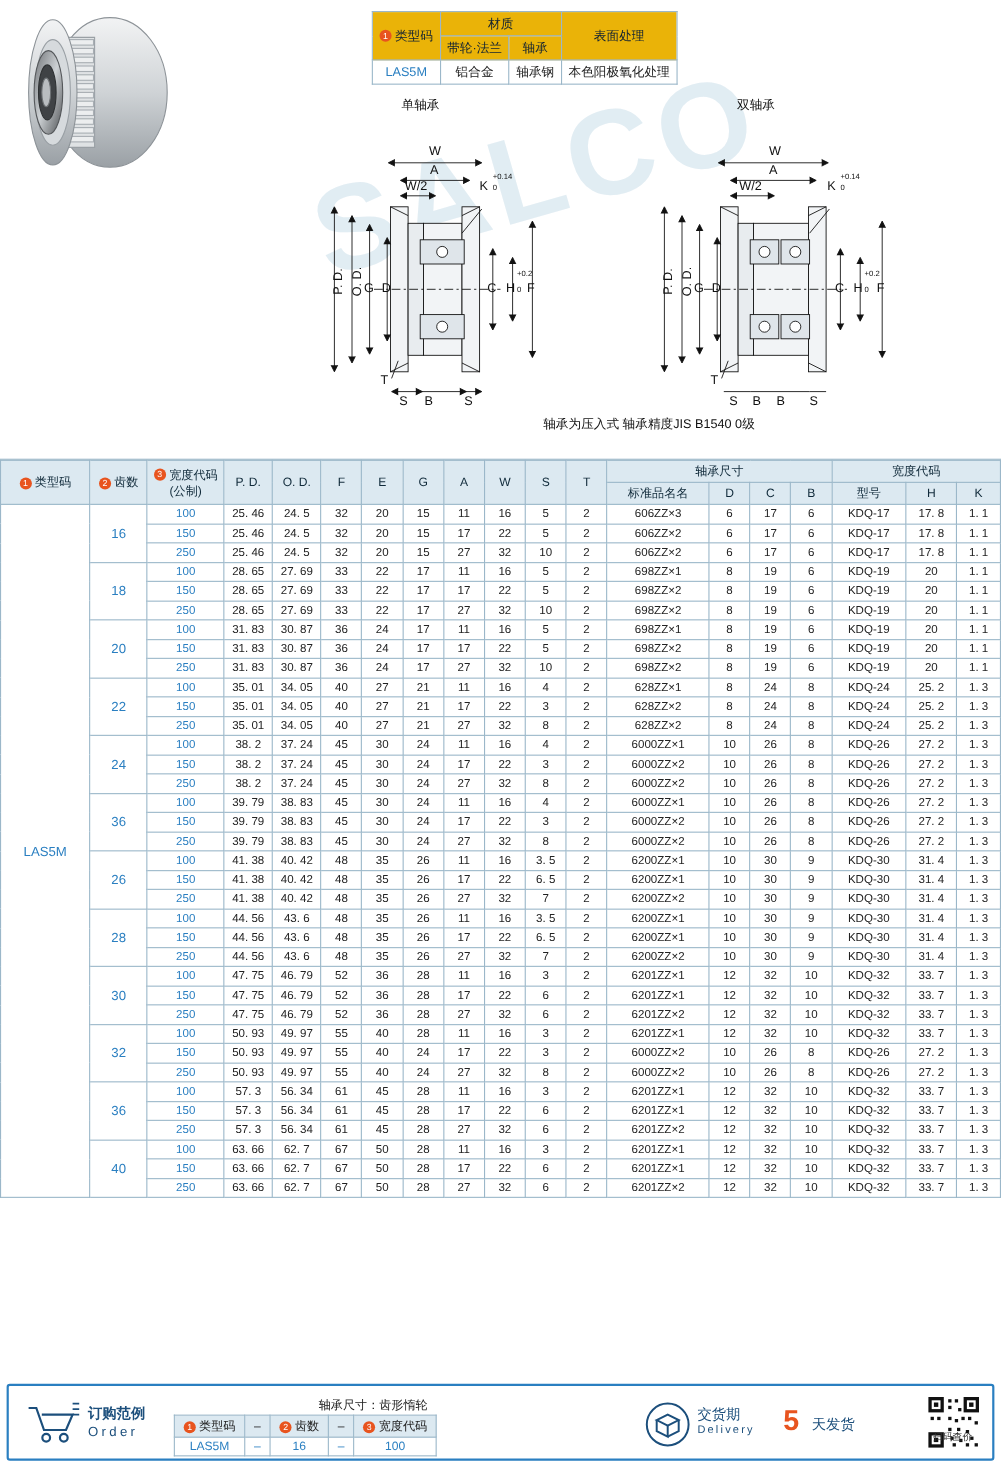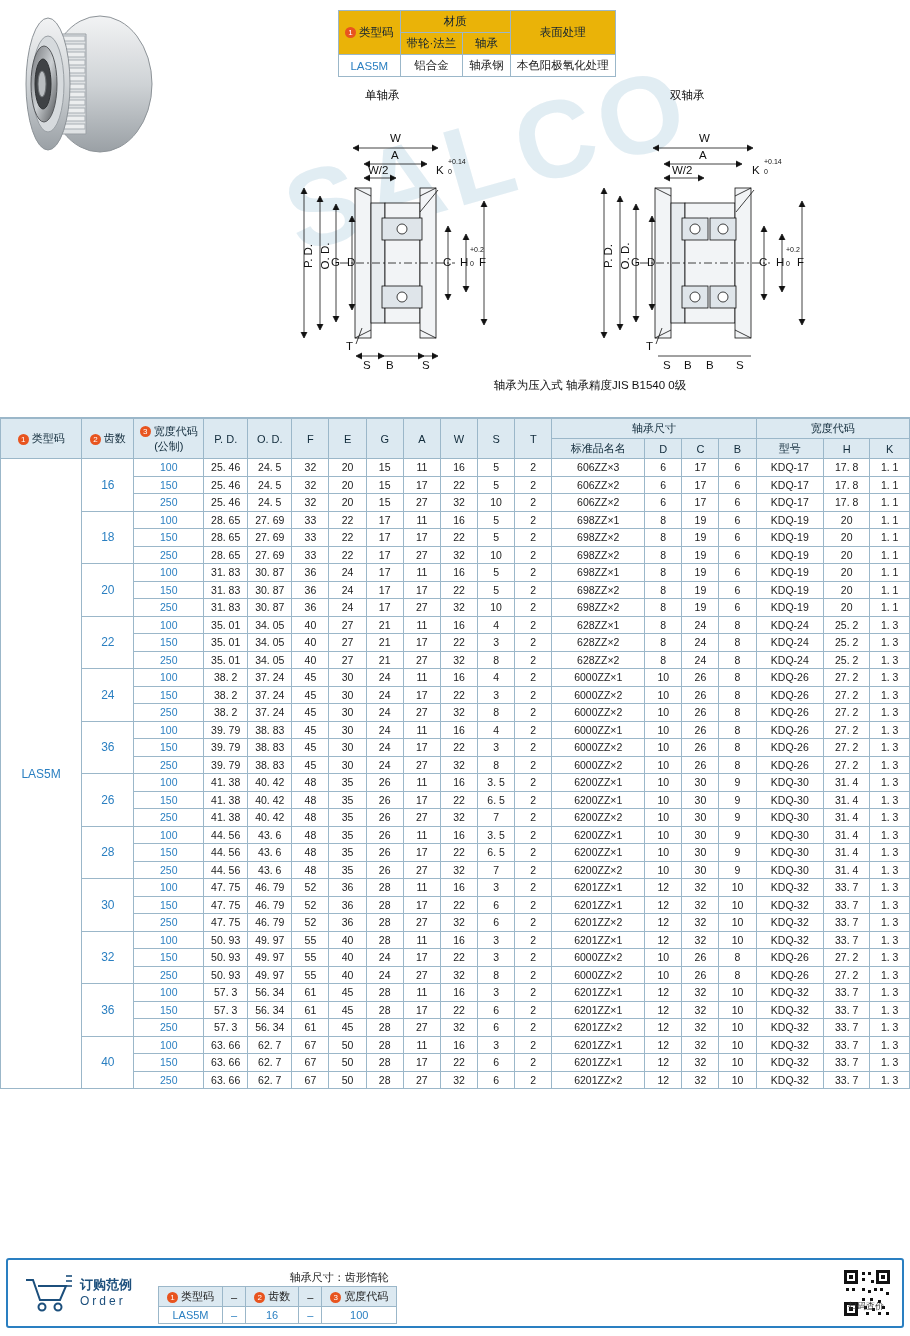--- a/index.html
+++ b/index.html
@@ -1099,20 +1099,38 @@
       <tr>
         <td class="blue">LAS5M</td>
         <td class="blue">–</td>
         <td class="blue">16</td>
         <td class="blue">–</td>
         <td class="blue">100</td>
       </tr>
     </tbody>
       </table>
 
+    <div class="delivery">
+      <div class="del-ico">
+        <svg width="42" height="42" viewBox="0 0 42 42">
+          <g fill="none" stroke="#1c4f7c" stroke-width="1.8">
+            <circle cx="21" cy="21" r="19"></circle>
+            <path d="M11 17 L21 12 L31 17 L21 22 Z"></path>
+            <path d="M11 17 V27 L21 32 V22"></path>
+            <path d="M31 17 V27 L21 32"></path>
+          </g>
+        </svg>
+      </div>
+      <div class="del-txt">
+        <div>交货期</div>
+        <div class="sub2">Delivery</div>
+      </div>
+      <div class="del-num">5</div>
+      <div class="del-day">天发货</div>
+    </div>
 
     <div class="qr">
       <svg width="50" height="50" viewBox="0 0 50 50">
         <rect width="50" height="50" fill="#fff"></rect>
         <g fill="#111">
           <rect x="2" y="2" width="14" height="14"></rect>
             <rect x="5" y="5" width="8" height="8" fill="#fff"></rect>
             <rect x="7" y="7" width="4" height="4"></rect>
           <rect x="34" y="2" width="14" height="14"></rect>
             <rect x="37" y="5" width="8" height="8" fill="#fff"></rect>

